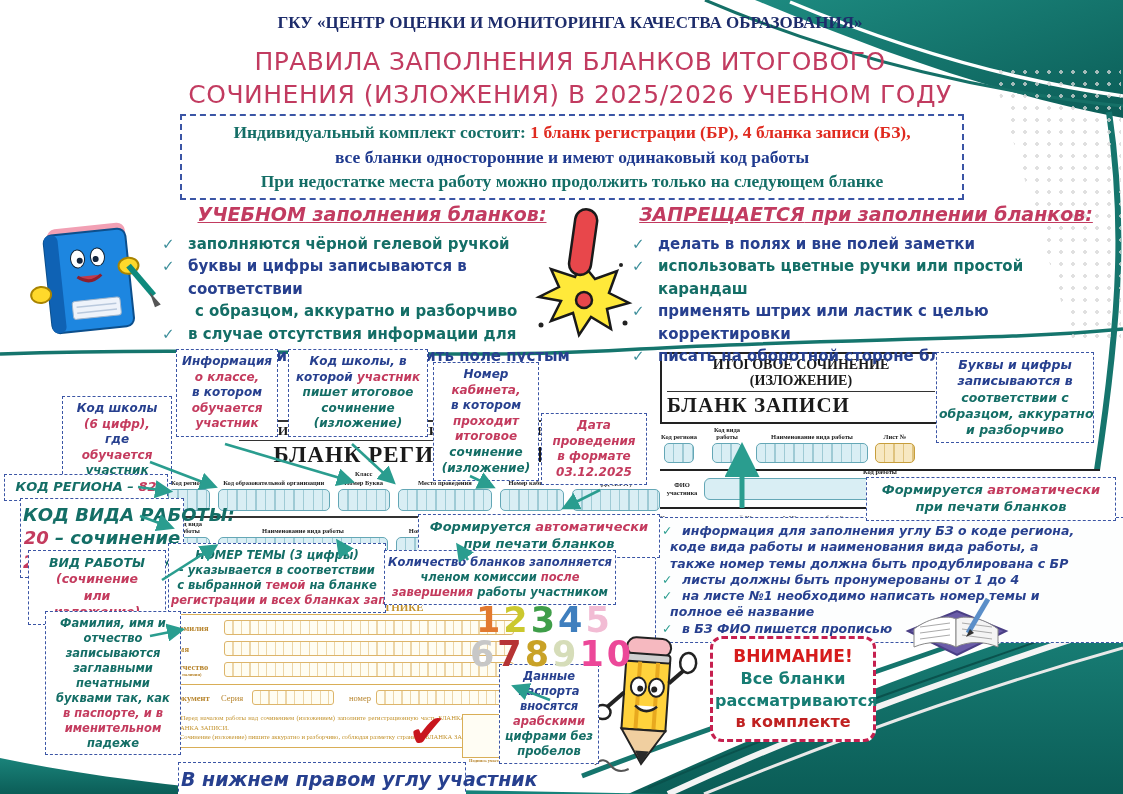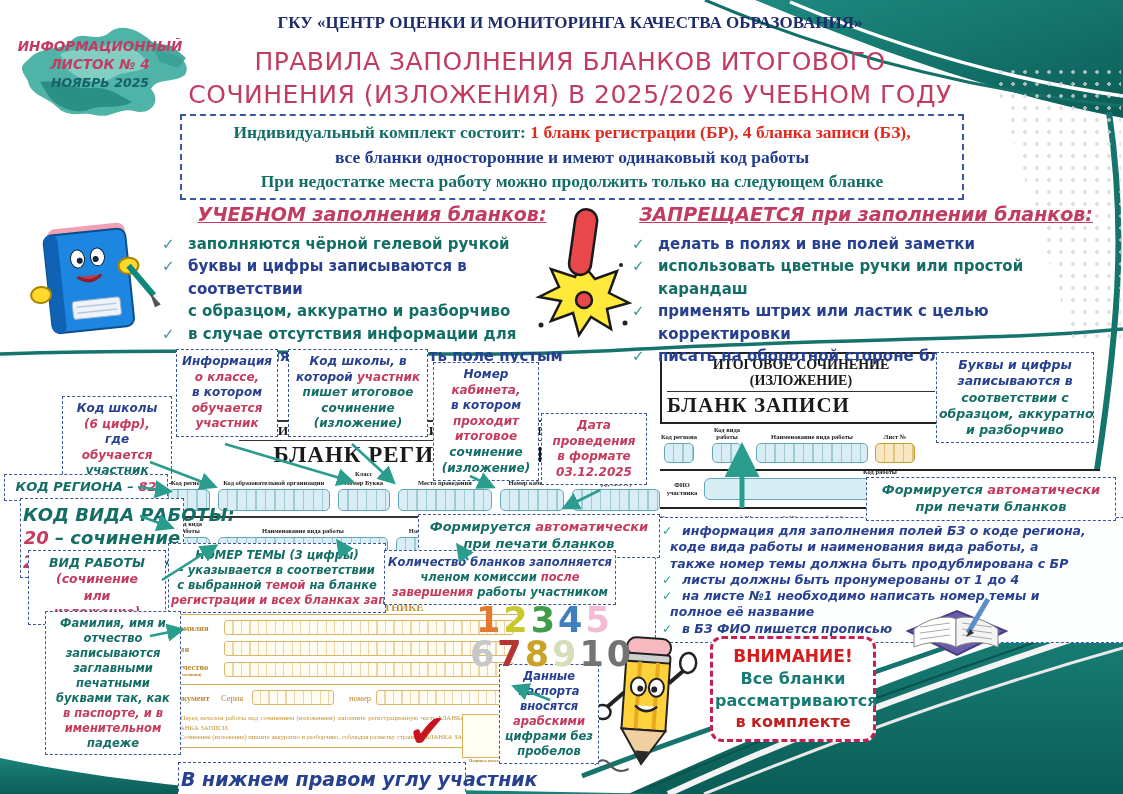--- a/index.html
+++ b/index.html
@@ -16,21 +16,21 @@
   .kit{position:absolute;left:180px;top:114px;width:772px;border:2px dashed #3b55a5;background:#fff;
        text-align:center;font-family:"Liberation Serif",serif;font-weight:bold;font-size:17.5px;
        line-height:1.4;padding:4px 4px;z-index:3}
   .kit .t{color:#146e66}.kit .rd{color:#e02b20}.kit .n{color:#1f3a8f}
 
   .ruleshead{font-weight:bold;font-style:italic;font-size:19px;color:#c23b60;
              text-decoration:underline;text-align:center;margin-bottom:4px}
   .rl{position:absolute;z-index:3;font-weight:bold;font-size:15px;line-height:1.5}
   .li{display:flex}
   .chk{color:#3e8f9b;width:26px;flex:0 0 26px;font-weight:bold}
-  .ind{margin-left:26px}
+  .ind{margin-left:33px}
   .t{color:#146e66}.n{color:#27408f}.r{color:#c43b5e}
 
   
   .co{position:absolute;background:#fff;border:1.6px dashed #3b55a5;text-align:center;
       font-weight:bold;font-style:italic;font-size:12px;line-height:1.3;color:#27408f;
       padding:4px 2px;z-index:5}
   .co div{white-space:nowrap}
   .co.sm{font-size:11.5px}
 
   
@@ -45,21 +45,21 @@
   .bfrow{display:flex;gap:8px;align-items:flex-end}
   .serifb{font-family:"Liberation Serif",serif;font-weight:bold;color:#1a1a1a}
 
   .goldlab{font-family:"Liberation Serif",serif;font-weight:bold;font-size:8.5px;color:#b8862f}
   .goldcells{border:1px solid #ddb56a;border-radius:3px;background-color:#fffdf2;height:13px;
      background-image:repeating-linear-gradient(90deg,transparent 0,transparent 7px,rgba(221,181,106,.55) 7px,rgba(221,181,106,.55) 8.5px)}
 
   
   .dig{font-weight:bold;font-size:35px;letter-spacing:3px;z-index:6;position:absolute;font-family:"DejaVu Sans",sans-serif}
   .d1{color:#e2792f}.d2{color:#cbc82e}.d3{color:#3f9e49}.d4{color:#3f7fbe}.d5{color:#f2bcd4}
-  .e1{color:#c7c7c7}.e2{color:#b63434}.e3{color:#c9a227}.e4{color:#d6ddb9}.e5{color:#737373}
+  .e1{color:#c7c7c7}.e2{color:#b63434}.e3{color:#c9a227}.e4{color:#d6ddb9}.e5{color:#ec4899}
 
   .att{position:absolute;left:710px;top:636px;width:156px;border:3px dashed #c6204f;border-radius:12px;
        background:#fff;text-align:center;font-weight:bold;padding:6px 2px;z-index:5;line-height:1.35}
   .att .l1{color:#d61c1c;font-size:17px}.att .lt{color:#177d74;font-size:16px}.att .l4{color:#c02020;font-size:16px}
 
   .bzinfo{position:absolute;left:655px;top:517px;width:460px;border:1.6px dashed #3b55a5;background:#fdfefe;
           padding:5px 6px;z-index:4;font-weight:bold;font-style:italic;font-size:12.5px;line-height:1.3;color:#27408f}
   .bzinfo .li .chk{width:20px;flex:0 0 20px;color:#2a9d8f}
   .bzinfo .ind{margin-left:8px}
 
@@ -99,31 +99,20 @@
     <path d="M628,794 L1123,794 L1123,606 C952,652 788,722 628,794 Z" fill="url(#tg2)"></path>
     <path d="M668,794 C850,710 1000,664 1123,622" stroke="#f4f4f4" stroke-width="6" fill="none"></path>
     <path d="M704,794 C880,722 1010,680 1123,648" stroke="#e9e9e9" stroke-width="3" fill="none"></path>
     <path d="M648,788 C840,704 1000,658 1123,610" stroke="#0a524d" stroke-width="2" fill="none"></path>
 
     <path d="M0,758 C85,776 175,786 268,794 L0,794 Z" fill="url(#tg2)"></path>
     <path d="M230,786 C380,789 520,791 672,794 L230,794 Z" fill="#17827a"></path>
   </svg>
   <div class="dots"></div>
 
-  <div class="badge">
-    <svg width="205" height="132" viewBox="0 0 205 132">
-      <path d="M28,58 C42,42 62,50 72,38 C82,27 97,42 110,30 C122,21 138,28 150,38 L163,50 C178,52 192,61 185,73 C172,82 158,75 151,87 C162,99 151,114 134,109 C119,105 112,117 95,113 C81,109 69,117 57,105 C47,95 30,93 28,79 C20,67 20,64 28,58 Z" fill="#4fb3a7"></path>
-      <path d="M60,52 C75,44 92,52 104,44 C116,37 130,44 140,52 L150,62 C140,72 124,68 112,76 C98,84 80,78 68,68 Z" fill="#8fd5cb" opacity=".8"></path>
-      <path d="M40,80 C58,76 74,88 92,86 C108,84 120,94 132,100 C118,108 100,102 88,108 C74,112 60,106 50,96 Z" fill="#1f837a" opacity=".75"></path>
-      <path d="M150,40 L172,44 186,56 178,66 160,60 Z" fill="#37a195" opacity=".9"></path>
-    </svg>
-    <div class="bt" style="left:0;top:36px;font-size:13.5px;color:#c23b60">ИНФОРМАЦИОННЫЙ</div>
-    <div class="bt" style="left:0;top:54px;font-size:13.5px;color:#c23b60">ЛИСТОК № 4</div>
-    <div class="bt" style="left:0;top:73px;font-size:12.5px;color:#175f69">НОЯБРЬ 2025</div>
-  </div>
 
   <div class="org">ГКУ «ЦЕНТР ОЦЕНКИ И МОНИТОРИНГА КАЧЕСТВА ОБРАЗОВАНИЯ»</div>
   <div class="title">
     <div>ПРАВИЛА ЗАПОЛНЕНИЯ БЛАНКОВ ИТОГОВОГО</div>
     <div>СОЧИНЕНИЯ (ИЗЛОЖЕНИЯ) В 2025/2026 УЧЕБНОМ ГОДУ</div>
   </div>
 
   <div class="kit">
     <div><span class="t">Индивидуальный комплект состоит:</span>
          <span class="rd">1 бланк регистрации (БР), 4 бланка записи (БЗ),</span></div>
@@ -366,21 +355,21 @@
     <div class="t">и разборчиво</div>
   </div>
   <div class="co" style="left:866px;top:477px;width:244px;font-size:13px">
     <div><span class="t">Формируется</span> <span class="r">автоматически</span></div>
     <div class="t">при печати бланков</div>
   </div>
 
   <div class="bzinfo">
     <div class="li">
         <span class="chk">✓</span>
-        <span>информация для заполнения полей БЗ о коде региона,</span>
+        <span>информация для заполнения углу БЗ о коде региона,</span>
       </div>
     <div class="ind">коде вида работы и наименования вида работы, а</div>
     <div class="ind">также номер темы должна быть продублирована с БР</div>
     <div class="li">
         <span class="chk">✓</span>
         <span>листы должны быть пронумерованы от 1 до 4</span>
       </div>
     <div class="li">
         <span class="chk">✓</span>
         <span>на листе №1 необходимо написать номер темы и</span>

